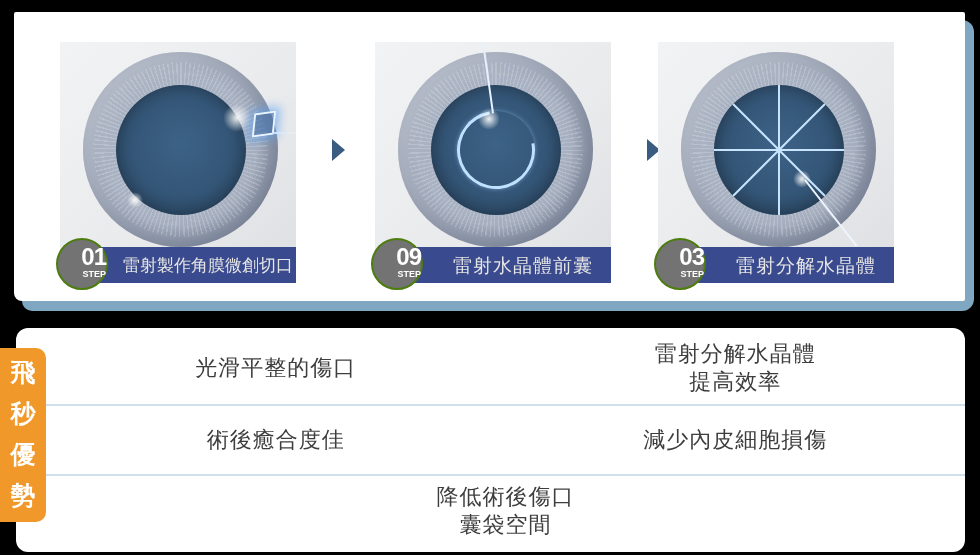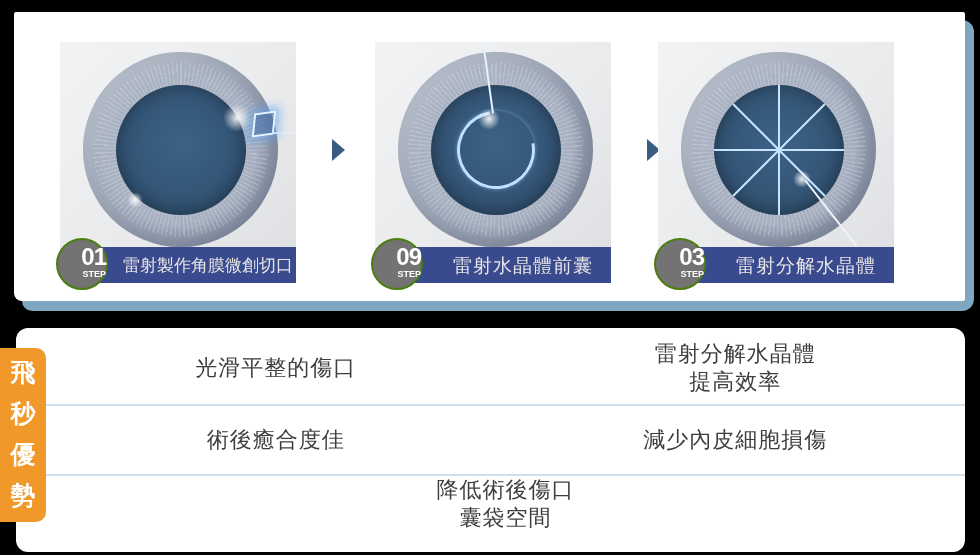--- a/index.html
+++ b/index.html
@@ -125,18 +125,18 @@
 <div class="row" style="top:406px;height:68px;">
   <div class="cell">
       <span class="ln">術後癒合度佳</span>
     </div>
   <div class="cell">
       <span class="ln">減少內皮細胞損傷</span>
     </div>
 </div>
 <div class="divider" style="top:474px;"></div>
 
-<div class="row" style="top:476px;height:70px;flex-direction:column;">
+<div class="row" style="top:476px;height:70px;">
   <div class="cell">
       <span class="ln">降低術後傷口</span>
       <span class="ln">囊袋空間</span>
     </div>
 </div>
 
 </body></html>

